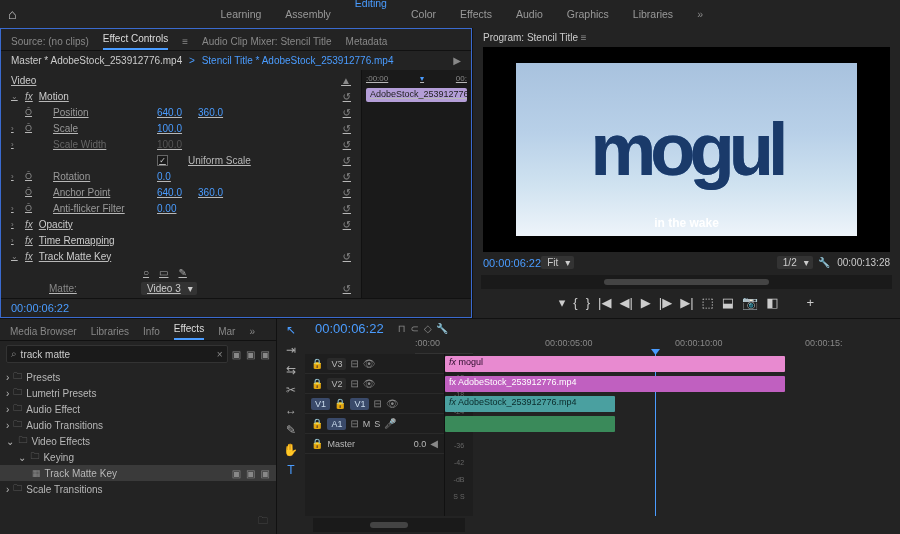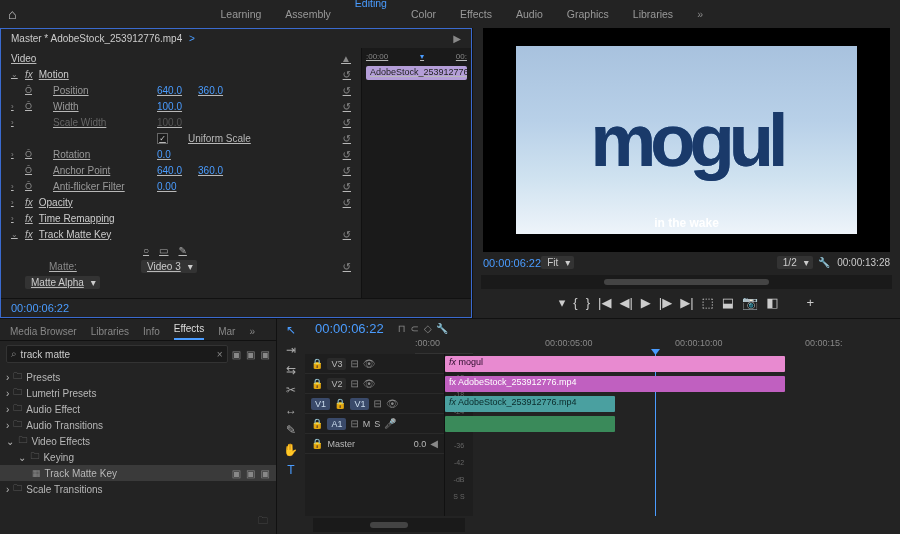--- a/index.html
+++ b/index.html
@@ -99,23 +99,31 @@
     <span class="ws">Audio</span>
     <span class="ws">Graphics</span>
     <span class="ws">Libraries</span>
     <span style="color:#888">»</span>
   </div>
 </div>
 
 <div class="main">
 
   <div class="panel" style="border:1px solid #3a6acf">
+    <div class="panel-tabs">
+      <span class="panel-tab">Source: (no clips)</span>
+      <span class="panel-tab active">Effect Controls</span>
+      <span style="color:#888">≡</span>
+      <span class="panel-tab">Audio Clip Mixer: Stencil Title</span>
+      <span class="panel-tab">Metadata</span>
+    </div>
     <div class="ec-header">
       <span>Master * AdobeStock_253912776.mp4</span>
       <span class="clip-link">&nbsp;&gt;&nbsp;</span>
+      <span class="clip-link">Stencil Title * AdobeStock_253912776.mp4</span>
       <span style="margin-left:auto;color:#888">▶</span>
     </div>
     <div class="ec-body">
       <div class="prop-list">
         <div class="prop-row">
             <span class="prop-label">Video</span>
             <span class="prop-reset">▲</span>
           </div>
         <div class="prop-row">
             <span class="caret">⌄</span>
@@ -127,21 +135,21 @@
             <span class="caret"></span>
             <span class="stopwatch">Ô</span>
             <span class="prop-label sub">Position</span>
             <span class="prop-val">640.0</span>
             <span class="prop-val">360.0</span>
             <span class="prop-reset">↺</span>
           </div>
         <div class="prop-row">
             <span class="caret">›</span>
             <span class="stopwatch">Ô</span>
-            <span class="prop-label sub">Width</span>
+            <span class="prop-label sub">Scale</span>
             <span class="prop-val">100.0</span>
             <span class="prop-reset">↺</span>
           </div>
         <div class="prop-row">
             <span class="caret">›</span>
             <span class="stopwatch"></span>
             <span class="prop-label sub dim">Scale Width</span>
             <span class="prop-val dim">100.0</span>
             <span class="prop-reset">↺</span>
           </div>
@@ -219,20 +227,21 @@
           </div>
         <div class="ec-clip-bar">AdobeStock_253912776.mp4</div>
       </div>
     </div>
     <div class="ec-tc">
         <span class="timecode">00:00:06:22</span>
       </div>
   </div>
 
   <div class="panel program">
+    <div class="program-header"><span>Program: Stencil Title</span> <span style="color:#888">≡</span></div>
     <div class="program-monitor">
       <div class="video-frame"></div>
       <span class="mogul-text">mogul</span>
       <span class="mogul-sub">in the wake</span>
     </div>
     <div class="prog-controls">
       <span class="timecode">00:00:06:22</span>
       <span class="dropdown">Fit</span>
       <span style="flex:1"></span>
       <span class="dropdown">1/2</span>

